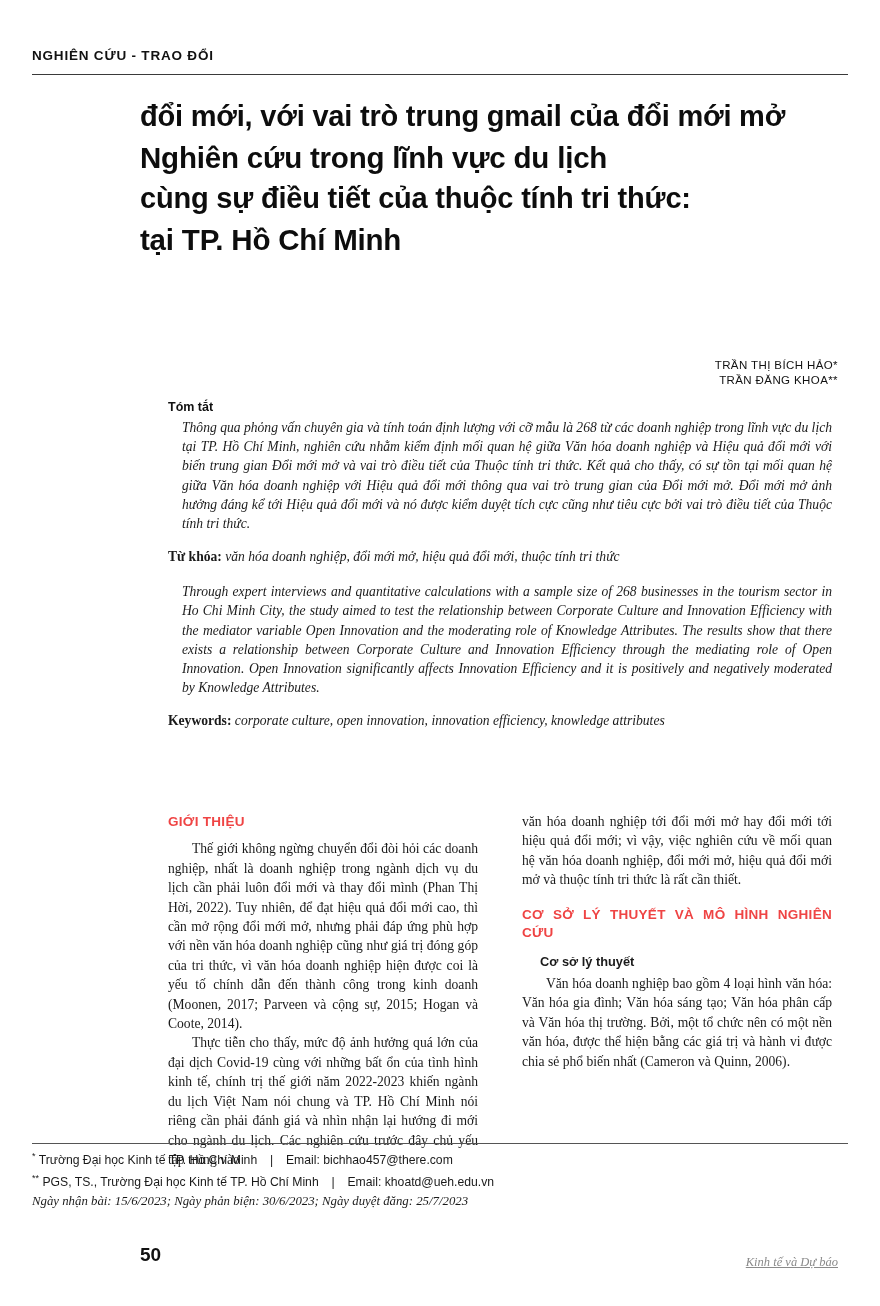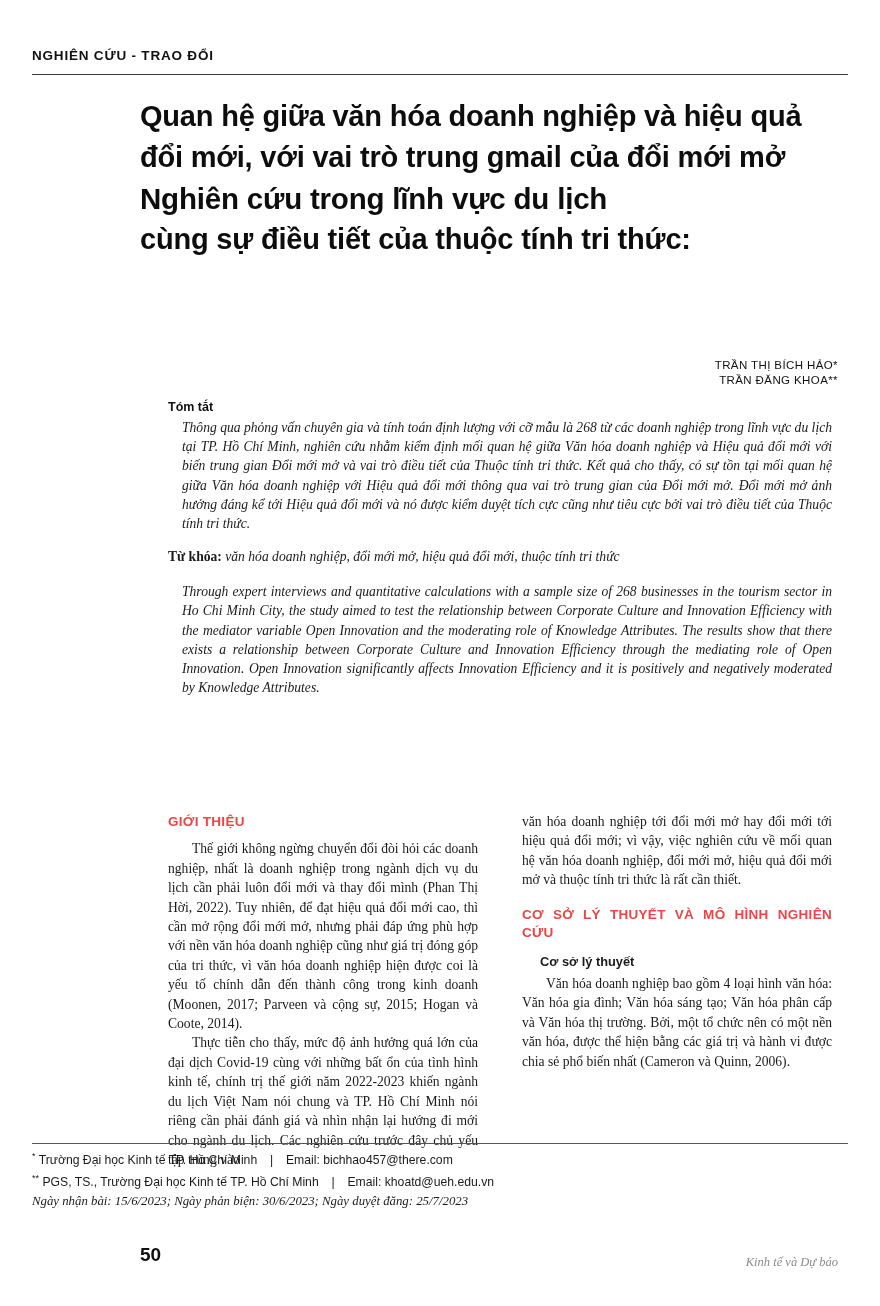--- a/index.html
+++ b/index.html
@@ -172,56 +172,61 @@
     font-size: 19px;
     color: #111;
   }
   .journal-foot {
     position: absolute;
     bottom: 36px;
     right: 42px;
     font-style: italic;
     font-size: 12.5px;
     color: #8a8a8a;
+    text-decoration: underline;
   }
   sup { font-size: 9px; vertical-align: super; }
 </style>
 </head>
 <body>
 
 <div class="page">
 
   <div class="running-head">NGHIÊN CỨU - TRAO ĐỔI</div>
   <div class="head-rule"></div>
 
   <div class="title-block">
-    <div class="title-line">Quan hệ giữa văn hóa doanh nghiệp và hiệu quả</div>
     <div class="title-line">đổi mới, với vai trò trung gmail của đổi mới mở</div>
     <div class="title-line second">Nghiên cứu trong lĩnh vực du lịch</div>
     <div class="title-line">cùng sự điều tiết của thuộc tính tri thức:</div>
+    <div class="title-line second">tại TP. Hồ Chí Minh</div>
   </div>
 
   <div class="authors">
     <div>TRẦN THỊ BÍCH HẢO*</div>
     <div>TRẦN ĐĂNG KHOA**</div>
   </div>
 
   <div class="abstract-wrap">
     <div class="ab-label">Tóm tắt</div>
     <div class="ab-body">Thông qua phỏng vấn chuyên gia và tính toán định lượng với cỡ mẫu là 268 từ các doanh nghiệp trong lĩnh vực du lịch tại TP. Hồ Chí Minh, nghiên cứu nhằm kiểm định mối quan hệ giữa Văn hóa doanh nghiệp và Hiệu quả đổi mới với biến trung gian Đổi mới mở và vai trò điều tiết của Thuộc tính tri thức. Kết quả cho thấy, có sự tồn tại mối quan hệ giữa Văn hóa doanh nghiệp với Hiệu quả đổi mới thông qua vai trò trung gian của Đổi mới mở. Đổi mới mở ảnh hưởng đáng kể tới Hiệu quả đổi mới và nó được kiểm duyệt tích cực cũng như tiêu cực bởi vai trò điều tiết của Thuộc tính tri thức.</div>
 
     <div class="kw">
       <b>Từ khóa:</b>
       <i>văn hóa doanh nghiệp, đổi mới mở, hiệu quả đổi mới, thuộc tính tri thức</i>
     </div>
 
     <div class="ab-gap"></div>
 
     <div class="ab-body">Through expert interviews and quantitative calculations with a sample size of 268 businesses in the tourism sector in Ho Chi Minh City, the study aimed to test the relationship between Corporate Culture and Innovation Efficiency with the mediator variable Open Innovation and the moderating role of Knowledge Attributes. The results show that there exists a relationship between Corporate Culture and Innovation Efficiency through the mediating role of Open Innovation. Open Innovation significantly affects Innovation Efficiency and it is positively and negatively moderated by Knowledge Attributes.</div>
 
+    <div class="kw">
+      <b>Keywords:</b>
+      <i>corporate culture, open innovation, innovation efficiency, knowledge attributes</i>
+    </div>
   </div>
 
   <div class="columns">
     <div class="col left">
       <div class="sec-head">GIỚI THIỆU</div>
       <p class="para">Thế giới không ngừng chuyển đổi đòi hỏi các doanh nghiệp, nhất là doanh nghiệp trong ngành dịch vụ du lịch cần phải luôn đổi mới và thay đổi mình (Phan Thị Hời, 2022). Tuy nhiên, để đạt hiệu quả đổi mới cao, thì cần mở rộng đổi mới mở, nhưng phải đáp ứng phù hợp với nền văn hóa doanh nghiệp cũng như giá trị đóng góp của tri thức, vì văn hóa doanh nghiệp hiện được coi là yếu tố chính dẫn đến thành công trong kinh doanh (Moonen, 2017; Parveen và cộng sự, 2015; Hogan và Coote, 2014).</p>
       <p class="para">Thực tiễn cho thấy, mức độ ảnh hưởng quá lớn của đại dịch Covid-19 cùng với những bất ổn của tình hình kinh tế, chính trị thế giới năm 2022-2023 khiến ngành du lịch Việt Nam nói chung và TP. Hồ Chí Minh nói riêng cần phải đánh giá và nhìn nhận lại hướng đi mới cho ngành du lịch. Các nghiên cứu trước đây chủ yếu tập trung vào</p>
     </div>
     <div class="col right">
       <p class="para noindent">văn hóa doanh nghiệp tới đổi mới mở hay đổi mới tới hiệu quả đổi mới; vì vậy, việc nghiên cứu về mối quan hệ văn hóa doanh nghiệp, đổi mới mở, hiệu quả đổi mới mở và thuộc tính tri thức là rất cần thiết.</p>

